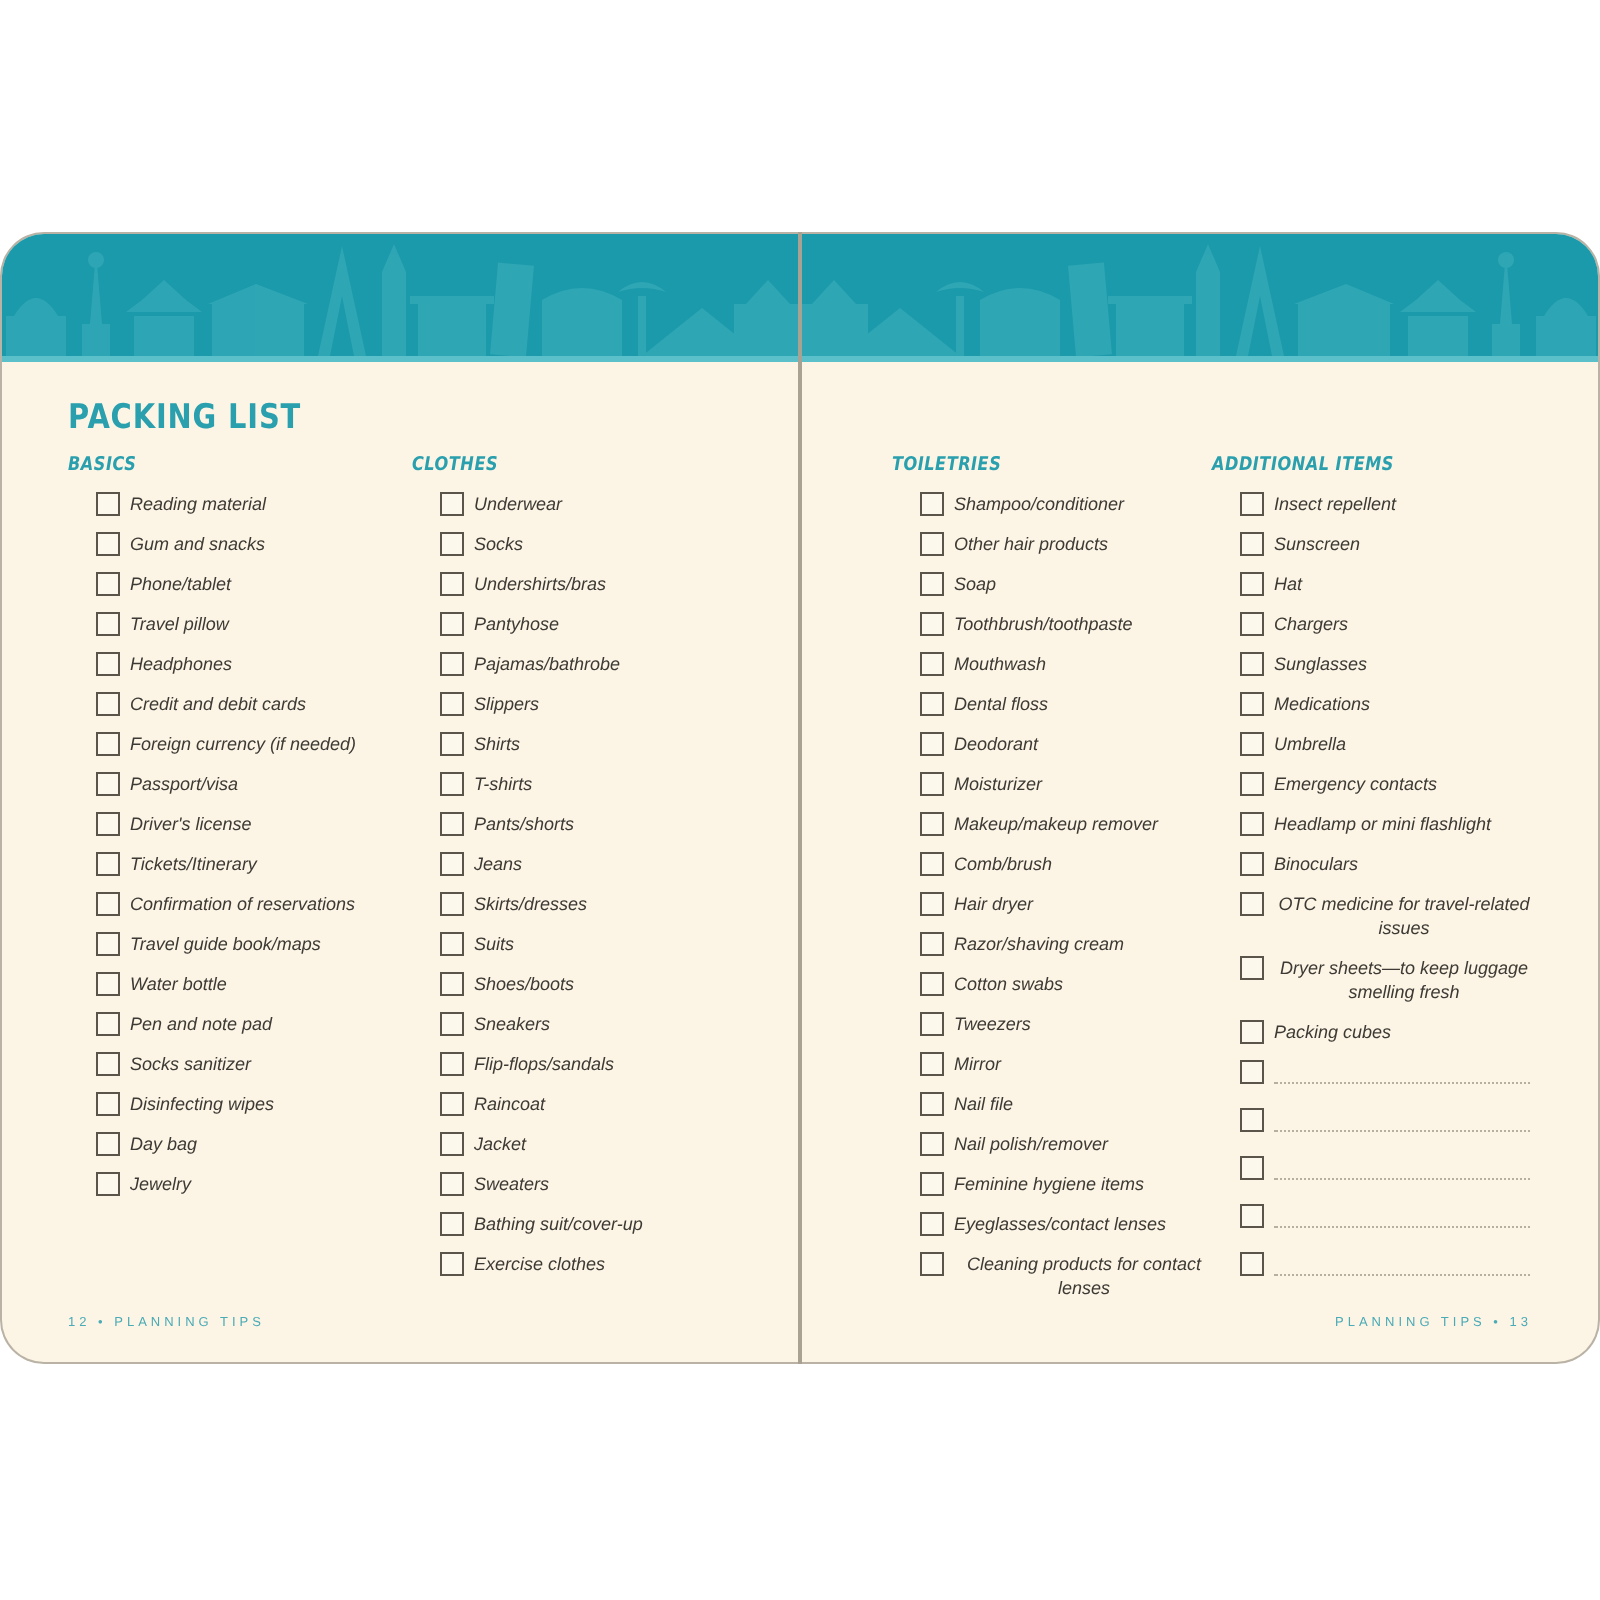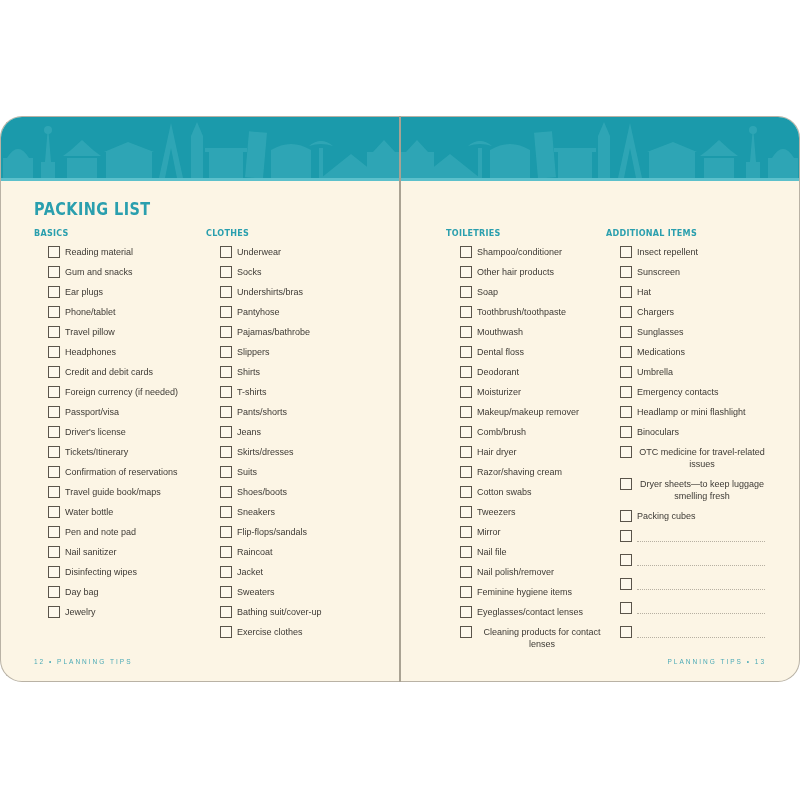--- a/index.html
+++ b/index.html
@@ -6,21 +6,21 @@
     body { width: 800px; height: 800px; position: relative; overflow: hidden; font-family: "Liberation Sans", sans-serif; }
     .book { position: absolute; left: 0; top: 116px; width: 800px; height: 545px; }
     .page { position: absolute; top: 0; height: 566px; background: #fcf5e5; overflow: hidden; box-sizing: border-box; }
     .page-left { left: 0; width: 400px; border-radius: 22px 0 0 22px; border: 1px solid #b9b2a5; border-right: none; }
     .page-right { left: 400px; width: 400px; border-radius: 0 22px 22px 0; border: 1px solid #b9b2a5; border-left: none; }
     .spine { position: absolute; left: 399px; top: 0; width: 2px; height: 566px; background: #a9a293; }
     .banner { position: absolute; left: 0; top: 0; width: 400px; height: 64px; background: #1b9aab; overflow: hidden; }
     .banner-line { position: absolute; left: 0; bottom: 0; width: 100%; height: 3px; background: #5cc0cb; }
     .skyline { position: absolute; left: 0; bottom: 3px; width: 400px; height: 60px; }
     .title { position: absolute; left: 33px; top: 82px; font-family: "DejaVu Sans", sans-serif; font-weight: bold; font-size: 17px; letter-spacing: 0.5px; color: #2a9fae; transform: scaleX(0.85); transform-origin: left top; }
-    .col { position: absolute; top: 110px; }
+    .col { position: absolute; top: 110px; font-style: italic; }
     .col-head { font-family: "DejaVu Sans", sans-serif; font-weight: bold; font-size: 9.5px; color: #2a9fae; letter-spacing: 0.3px; transform: scaleX(0.85); transform-origin: left top; height: 18px; }
     .item { display: flex; align-items: flex-start; height: 20px; margin-left: 14px; }
     .item.tall { height: 32px; text-align: center; }
     .box { width: 12px; height: 12px; border: 1.3px solid #5a544a; background: #fdf8ec; flex-shrink: 0; margin-top: 1px; box-sizing: border-box; }
     .label { font-size: 9px; color: #3d3a35; margin-left: 5px; line-height: 12px; padding-top: 1px; }
     .blank-item { display: flex; align-items: flex-start; height: 24px; margin-left: 14px; }
     .blank-line { width: 128px; border-bottom: 1px dotted #b7b0a2; height: 12px; margin-left: 5px; }
     .folio { position: absolute; bottom: 16px; font-size: 6.5px; letter-spacing: 2px; color: #4aaab6; }
   </style>
 </head>
@@ -68,24 +68,20 @@
           <div class="item">
             <span class="box"></span>
             <span class="label">Reading material</span>
           </div>
           <div class="item">
             <span class="box"></span>
             <span class="label">Gum and snacks</span>
           </div>
           <div class="item">
             <span class="box"></span>
-            <span class="label">Ear plugs</span>
-          </div>
-          <div class="item">
-            <span class="box"></span>
             <span class="label">Phone/tablet</span>
           </div>
           <div class="item">
             <span class="box"></span>
             <span class="label">Travel pillow</span>
           </div>
           <div class="item">
             <span class="box"></span>
             <span class="label">Headphones</span>
           </div>
@@ -120,21 +116,21 @@
           <div class="item">
             <span class="box"></span>
             <span class="label">Water bottle</span>
           </div>
           <div class="item">
             <span class="box"></span>
             <span class="label">Pen and note pad</span>
           </div>
           <div class="item">
             <span class="box"></span>
-            <span class="label">Nail sanitizer</span>
+            <span class="label">Socks sanitizer</span>
           </div>
           <div class="item">
             <span class="box"></span>
             <span class="label">Disinfecting wipes</span>
           </div>
           <div class="item">
             <span class="box"></span>
             <span class="label">Day bag</span>
           </div>
           <div class="item">

